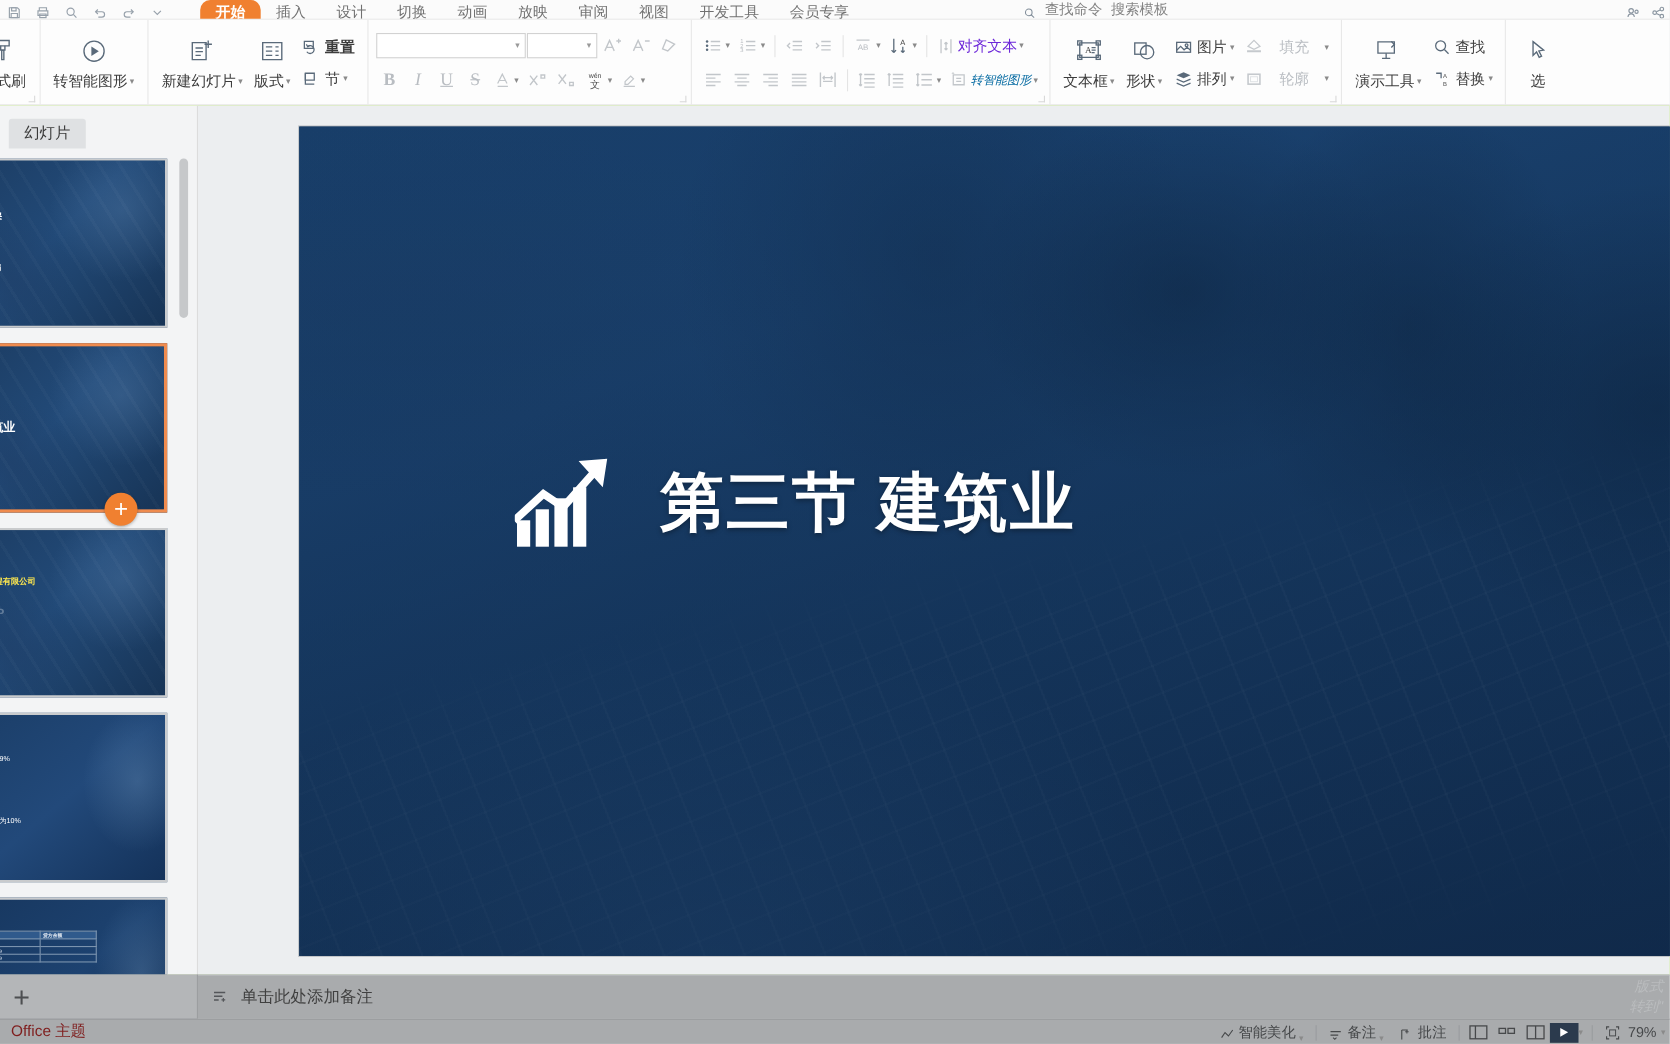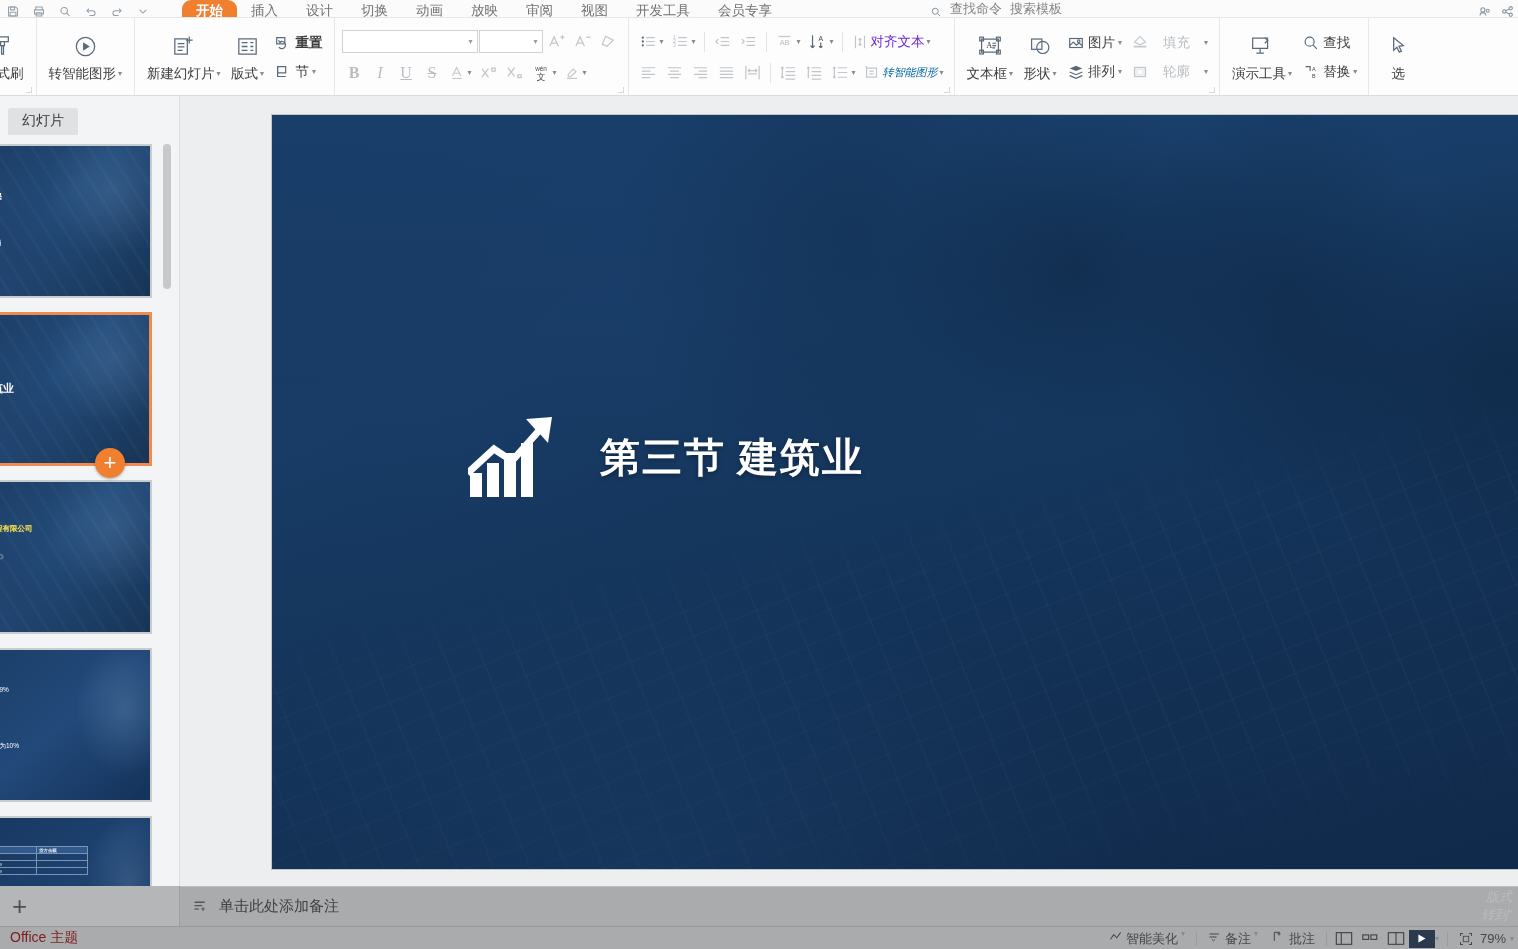--- a/index.html
+++ b/index.html
@@ -221,24 +221,24 @@
   .slide .tint {
     position: absolute; inset: 0;
     background: linear-gradient(180deg, rgba(20,55,94,.42) 0%, rgba(16,42,74,.55) 100%);
   }
   .titleblock {
     position: absolute; left: 196px; top: 300px;
     display: flex; align-items: center; gap: 40px;
   }
   .growthicon { width: 92px; height: 84px; flex: 0 0 auto; }
   .slidetitle {
-    font-size: 40px; font-weight: 700; color: #ffffff;
+    font-size: 58px; font-weight: 700; color: #ffffff;
     letter-spacing: 2px; white-space: nowrap;
     text-shadow: 0 2px 5px rgba(0,0,0,.35);
-    font-family: Liberation Serif, serif;
+    font-family: Liberation Sans, sans-serif;
   }
 
   
   .notespane {
     position: absolute; left: 0; top: 886px; width: 1518px; height: 40px;
     background: #a9abad;
   }
   .notesleft {
     position: absolute; left: 0; top: 0; width: 180px; height: 40px;
     background: #b4b6b8; border-right: 1px solid #9c9ea0;
@@ -265,21 +265,21 @@
     display: flex; align-items: center;
     overflow: hidden;
   }
   .themename { font-size: 14px; color: #7f1d1d; padding-left: 10px; white-space: nowrap; }
   .statusright {
     position: absolute; right: 0; top: 0; height: 23px;
     display: flex; align-items: center; gap: 0;
     padding-right: 4px;
   }
   .sbitem {
-    display: flex; align-items: flex-start; gap: 3px;
+    display: flex; align-items: flex-end; gap: 3px;
     padding: 0 7px; font-size: 13px; color: #46484a; white-space: nowrap;
   }
   .sbsep { width: 1px; height: 14px; background: #9a9c9e; margin: 0 4px; }
   .viewbtn {
     width: 26px; height: 18px; display: flex; align-items: center; justify-content: center;
   }
   .viewbtn.active { background: #2b3a4d; }
   .zoomval { font-size: 13px; color: #46484a; }
 
   svg { display: block; }

